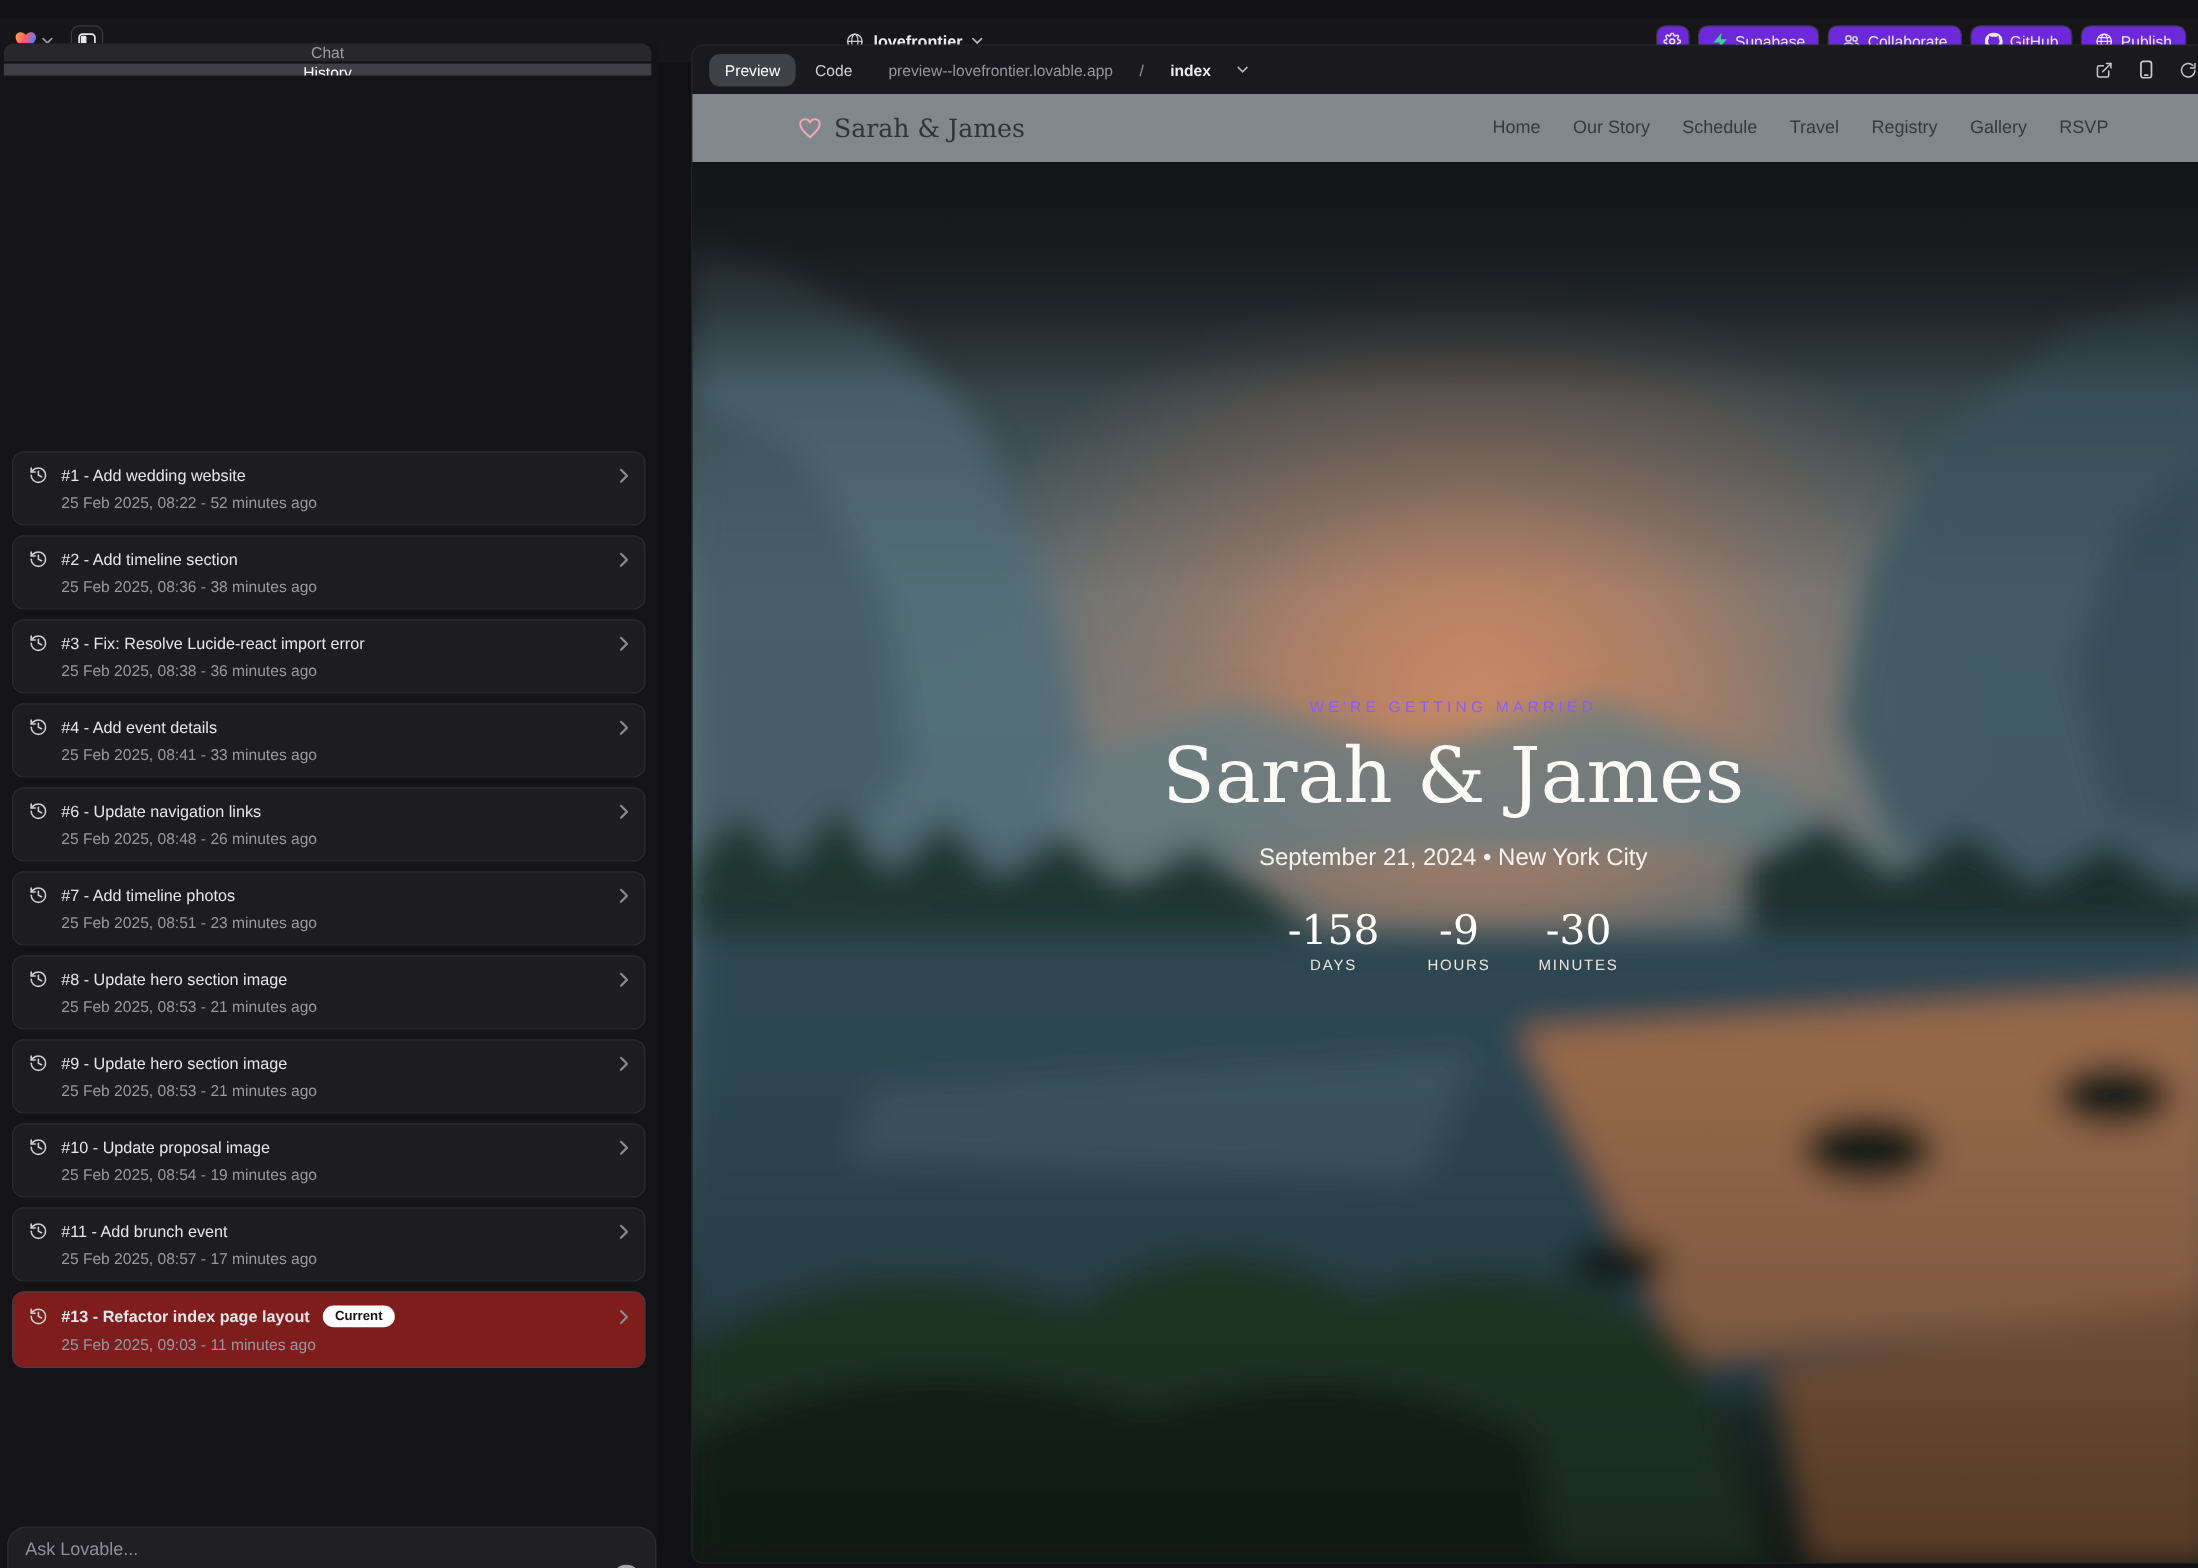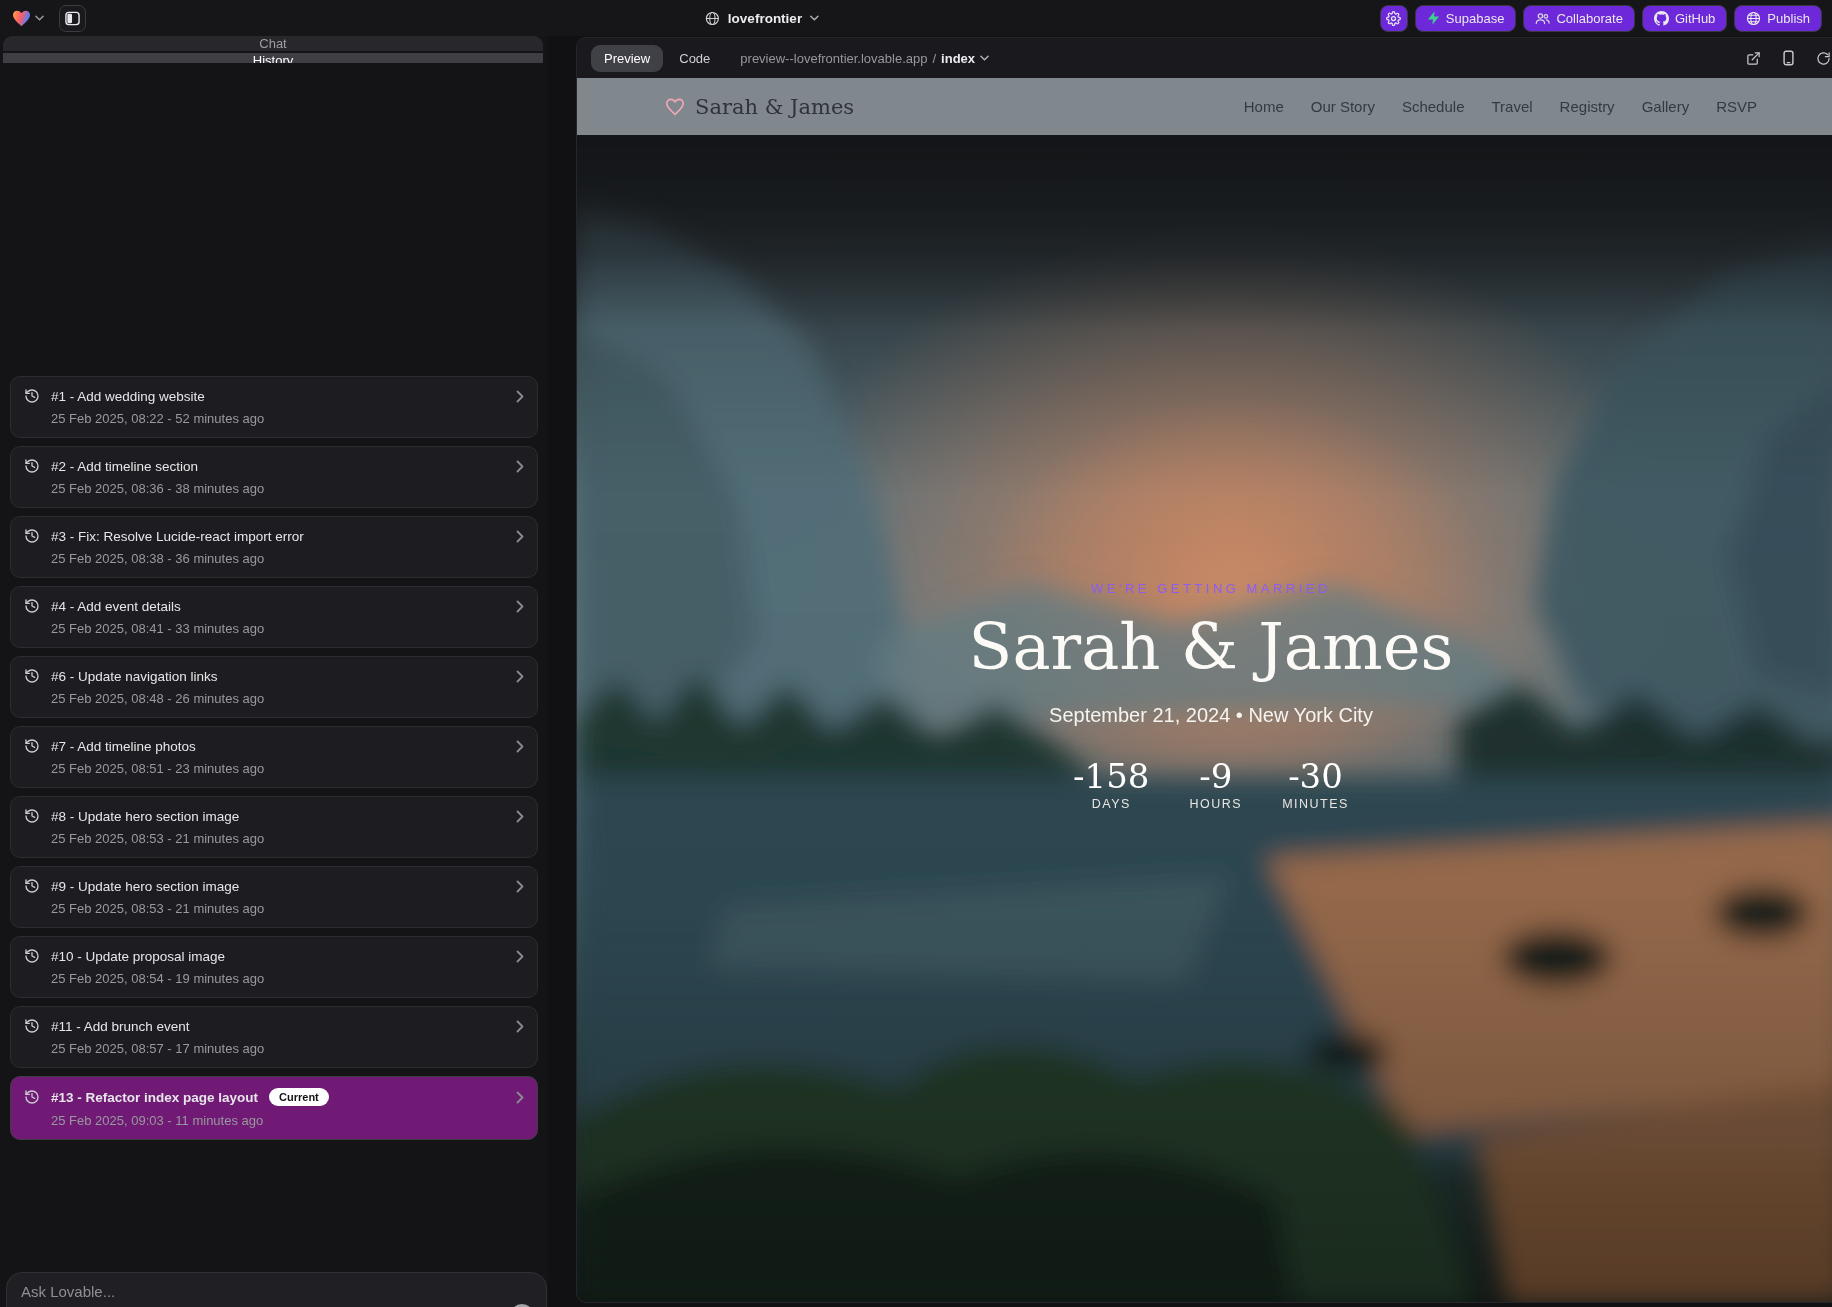--- a/index.html
+++ b/index.html
@@ -6,21 +6,21 @@
   html,body { width:1832px; height:1307px; overflow:hidden; }
   body {
     background:#111114;
     font-family:"Liberation Sans", sans-serif;
     color:#e6e6ea;
     position:relative;
   }
   svg { display:block; }
 
   
-  .topbar { position:absolute; top:0; left:0; right:0; height:36px; background:#161619; }
+  .topbar { position:absolute; top:16px; left:0; right:0; height:36px; background:#161619; }
   .topbar-left { position:absolute; left:12px; top:0; height:36px; display:flex; align-items:center; gap:5px; }
   .logo-chip { display:flex; align-items:center; gap:4px; cursor:pointer; }
   .panel-btn { width:27px; height:27px; margin-left:10px; border:1px solid #3a3a40; border-radius:7px;
                display:flex; align-items:center; justify-content:center; background:#1a1a1e; cursor:pointer; }
   .project-group { position:absolute; left:762px; top:0; height:36px; transform:translateX(-50%);
                    display:flex; align-items:center; gap:8px; cursor:pointer; }
   .project-name { font-size:13.5px; font-weight:600; color:#ececf0; }
   .topbar-right { position:absolute; right:10px; top:0; height:36px; display:flex; align-items:center; gap:7px; }
   .tb-btn { height:27px; display:flex; align-items:center; gap:6px; padding:0 11px;
             background:#6d28d9; border:1px solid #38383e; border-radius:8px;
@@ -31,21 +31,21 @@
   .sidebar { position:absolute; left:0; top:36px; width:548px; bottom:0; background:#141417; }
   .tabs { position:absolute; left:3px; top:0; width:540px; height:27px; display:flex; gap:2px;
           border-radius:9px 9px 0 0; overflow:hidden;flex-direction:column; }
   .tab { flex:1; display:flex; align-items:center; justify-content:center; font-size:13px; font-weight:500; cursor:pointer; }
   .tab.inactive { background:#28282c; color:#9d9da3; }
   .tab.active   { background:#3e3e44; color:#ffffff; }
 
   .history-list { position:absolute; left:10px; top:340px; width:528px; }
   .hcard { background:#1d1d21; border:1px solid #2b2b30; border-radius:10px;
            padding:11px 13px; margin-bottom:8px; cursor:pointer; }
-  .hcard.selected { background:#701a75; border-color:#3e3e46; }
+  .hcard.selected { background:#7f1d1d; border-color:#3e3e46; }
   .hrow { display:flex; align-items:center; gap:11px; }
   .htitle { font-size:13.5px; font-weight:500; color:#e6e6ea; white-space:nowrap; }
   .hcard.selected .htitle { font-weight:600; }
   .hbadge { background:#ffffff; color:#141416; font-size:11px; font-weight:700;
             padding:3px 10px; border-radius:999px; }
   .hchev { margin-left:auto; color:#8a8a92; }
   .hmeta { margin-top:7px; padding-left:27px; font-size:13px; color:#98989f; }
 
   
   .composer { position:absolute; left:6px; top:1236px; width:541px; height:65px;
@@ -57,21 +57,21 @@
   .send-btn { margin-left:auto; width:24px; height:24px; border-radius:50%; background:#a3a4a9; border:none;
               display:flex; align-items:center; justify-content:center; cursor:pointer; }
 
   
   .pane { position:absolute; left:576px; top:37px; width:1270px; height:1266px;
           background:#1a1a1e; border:1px solid #26262c; border-radius:10px; overflow:hidden; }
   .pane-toolbar { height:40px; display:flex; align-items:center; padding:0 14px; gap:16px; }
   .pv-pill { background:#404047; color:#ffffff; font-size:13px; font-weight:500;
              padding:6px 13px; border-radius:9px; cursor:pointer; border:none; font-family:inherit; }
   .pv-code { color:#cfcfd4; font-size:13px; font-weight:500; cursor:pointer; background:none; border:none; font-family:inherit; }
-  .pv-url { display:flex; align-items:center; gap:5px; margin-left:14px; font-size:13px; color:#96969e; cursor:pointer; }
+  .pv-url { display:flex; align-items:center; gap:22px; margin-left:14px; font-size:13px; color:#96969e; cursor:pointer; }
   .pv-url .page { color:#ececf0; font-weight:600; }
   .pane-tools { margin-left:auto; display:flex; align-items:center; gap:21px; }
   .ptool { background:none; border:none; cursor:pointer; color:#c7c7cd; }
 
   
   .site { position:absolute; left:0; top:40px; right:0; bottom:0; overflow:hidden; }
   .photo { position:absolute; inset:0; }
   .photo-overlay { position:absolute; inset:0;
      background:linear-gradient(180deg, rgba(12,13,15,0.72) 0%, rgba(12,13,15,0.28) 16%,
                 rgba(10,10,12,0.10) 34%, rgba(10,10,12,0.12) 66%, rgba(8,9,10,0.38) 100%); }

